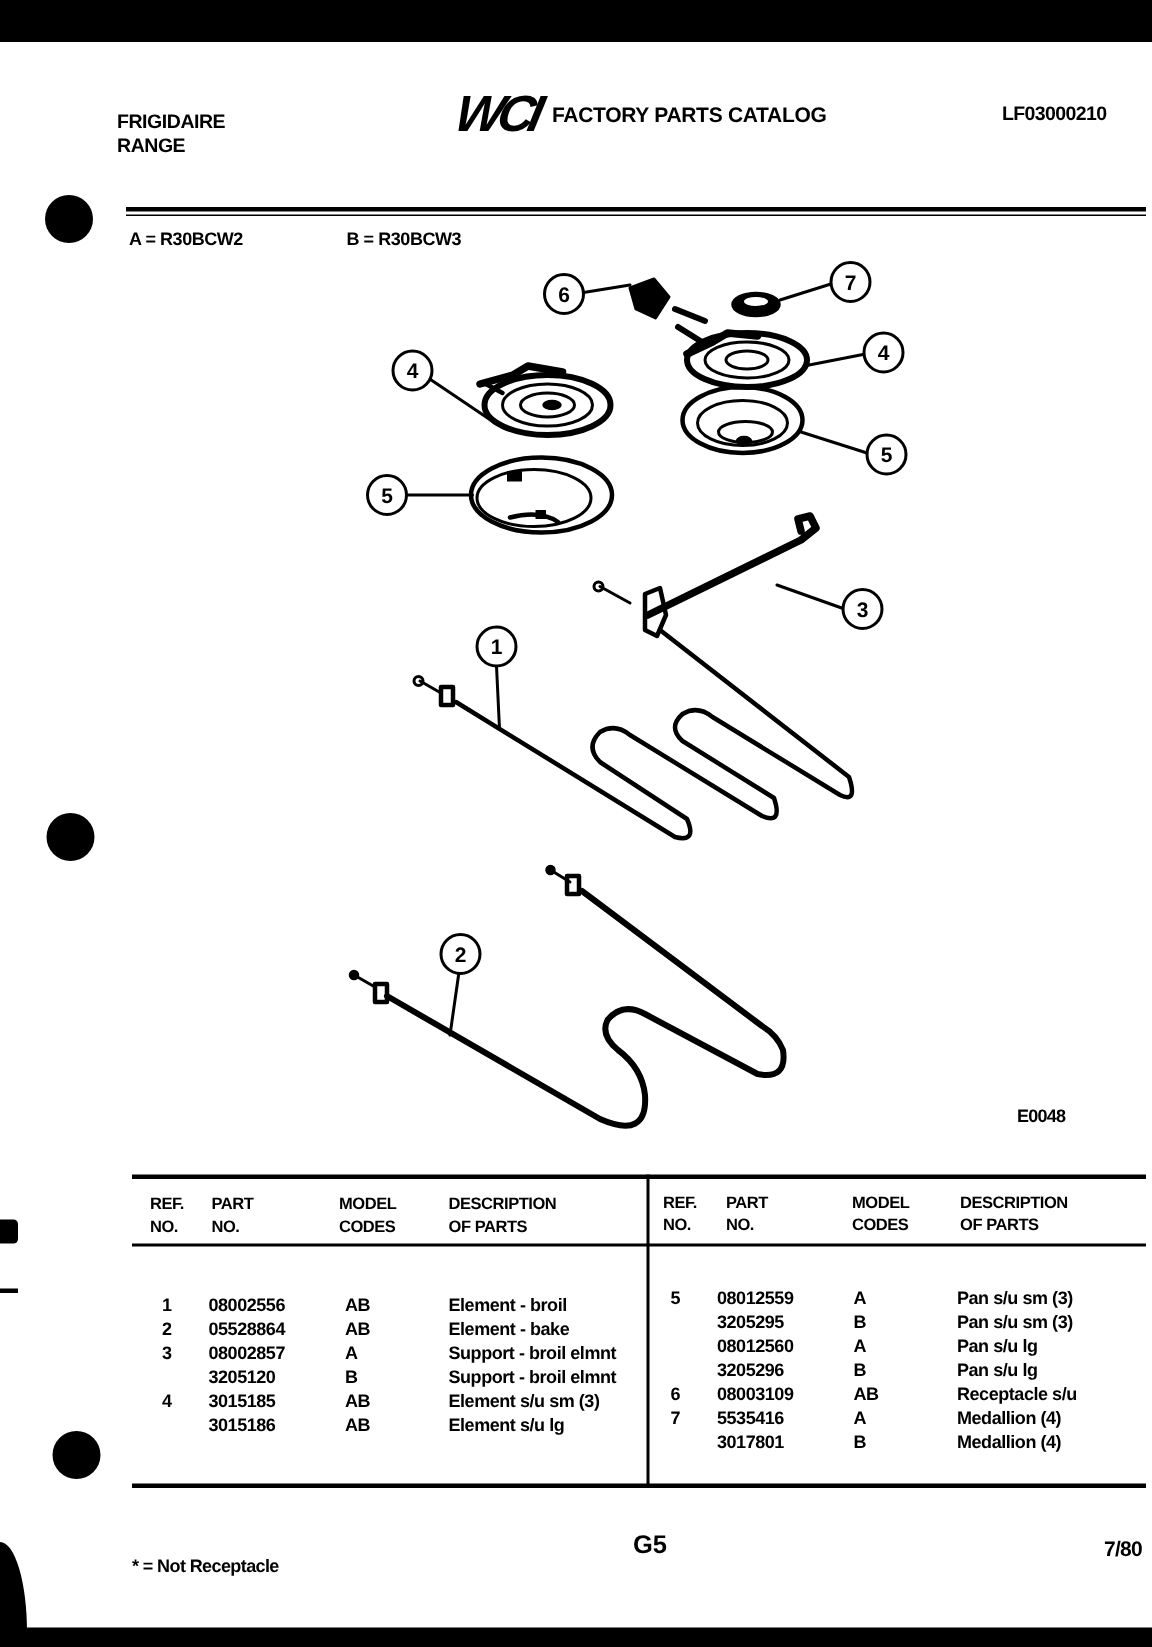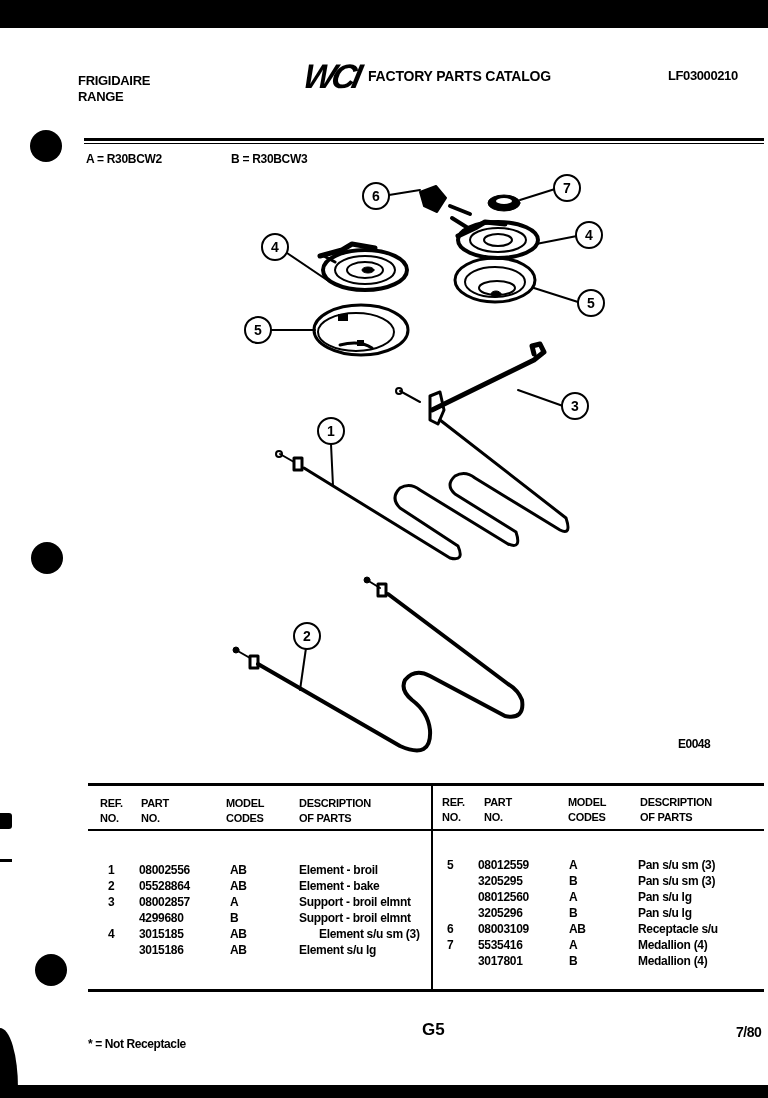--- a/index.html
+++ b/index.html
@@ -205,29 +205,29 @@
       <span class="abs" style="left:191px;">Element - bake</span>
     </div>
     <div class="row" style="position:relative;height:16px;">
       <span class="abs" style="left:0;">3</span>
       <span class="abs" style="left:31px;">08002857</span>
       <span class="abs" style="left:122px;">A</span>
       <span class="abs" style="left:191px;">Support - broil elmnt</span>
     </div>
     <div class="row" style="position:relative;height:16px;">
       <span class="abs" style="left:0;"></span>
-      <span class="abs" style="left:31px;">4299680</span>
+      <span class="abs" style="left:31px;">3205120</span>
       <span class="abs" style="left:122px;">B</span>
       <span class="abs" style="left:191px;">Support - broil elmnt</span>
     </div>
     <div class="row" style="position:relative;height:16px;">
       <span class="abs" style="left:0;">4</span>
       <span class="abs" style="left:31px;">3015185</span>
       <span class="abs" style="left:122px;">AB</span>
-      <span class="abs" style="left:191px;margin-left:20px;">Element s/u sm (3)</span>
+      <span class="abs" style="left:191px;">Element s/u sm (3)</span>
     </div>
     <div class="row" style="position:relative;height:16px;">
       <span class="abs" style="left:0;"></span>
       <span class="abs" style="left:31px;">3015186</span>
       <span class="abs" style="left:122px;">AB</span>
       <span class="abs" style="left:191px;">Element s/u lg</span>
     </div>
   </div>
 
   <div class="abs" style="left:447px;top:857px;">

